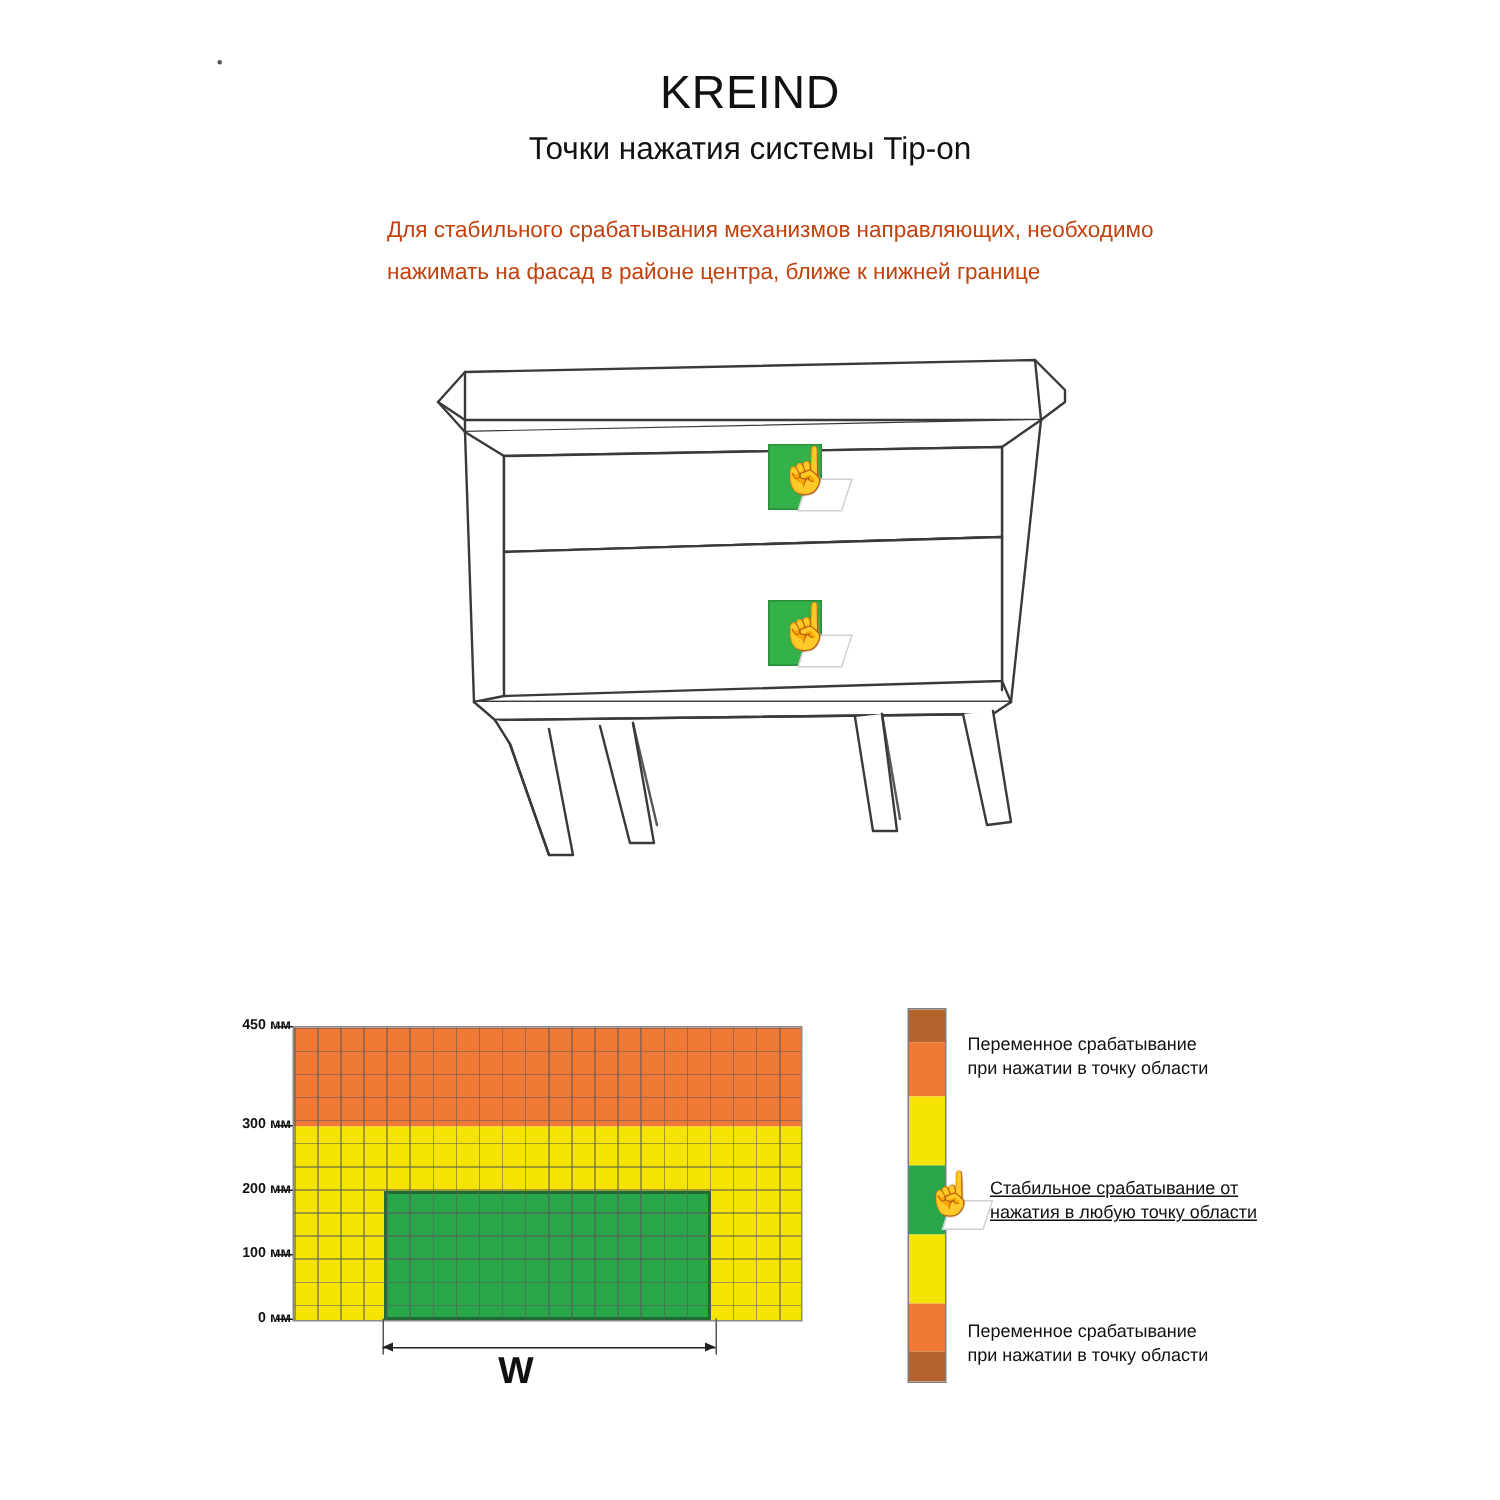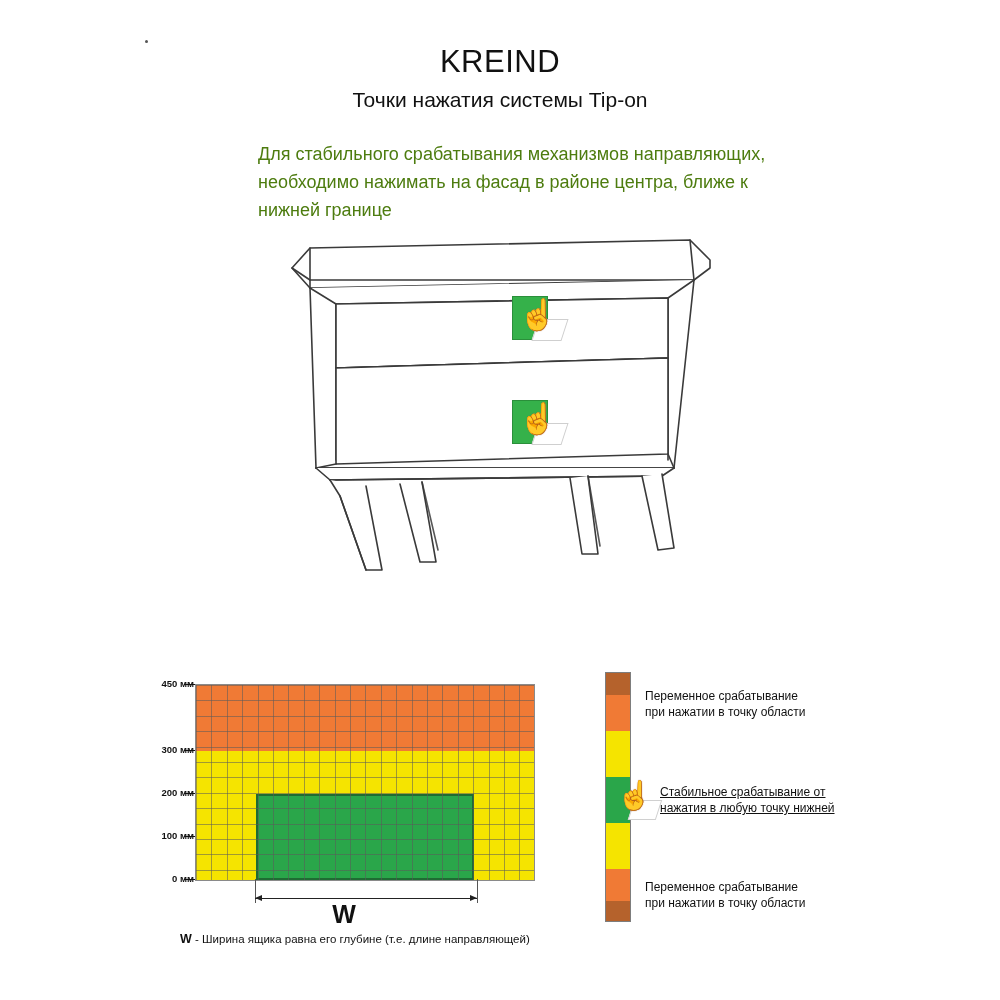--- a/index.html
+++ b/index.html
@@ -39,23 +39,23 @@
     width: 1000px;
     text-align: center;
     font-size: 21px;
     color: #111;
   }
   .intro {
     position: absolute;
     top: 140px;
     left: 258px;
     width: 520px;
-    font-size: 18px;
+    font-size: 15px;
     line-height: 28px;
-    color: #4d7c0f;
+    color: #c2410c;
   }
   .dot-mark {
     position: absolute;
     left: 145px;
     top: 40px;
     width: 3px;
     height: 3px;
     background: #555;
     border-radius: 50%;
   }
@@ -329,23 +329,20 @@
       <div class="green-zone" style="left:60px; top:109px; width:218px; height:86px; background:#2aa64a;"></div>
       <div class="grid-lines"></div>
     </div>
 
     <div class="vtick" style="left:115px; top:209px; height:24px;"></div>
     <div class="vtick" style="left:337px; top:209px; height:24px;"></div>
     <div class="wbar"></div>
 
     <div class="wlabel" style="left:-6px; top:230px;">W</div>
 
-    <div class="wnote">
-      <b>W</b><span> - Ширина ящика равна его глубине (т.е. длине направляющей)</span>
-    </div>
   </div>
 
   <div class="legend">
     <div class="legend-strip">
       <div class="seg" style="top:0;    height:22px; background:#b5622c;"></div>
       <div class="seg" style="top:22px; height:36px; background:#f07a35;"></div>
       <div class="seg" style="top:58px; height:46px; background:#f5e400;"></div>
       <div class="seg" style="top:104px;height:46px; background:#2aa64a;"></div>
       <div class="seg" style="top:150px;height:46px; background:#f5e400;"></div>
       <div class="seg" style="top:196px;height:32px; background:#f07a35;"></div>
@@ -357,21 +354,21 @@
       <div class="finger">☝</div>
     </div>
 
     <div class="legend-row" style="top:16px;">
       <div>Переменное срабатывание</div>
       <div>при нажатии в точку области</div>
     </div>
 
     <div class="legend-row" style="top:112px; left:55px;text-decoration:underline;">
       <div>Стабильное срабатывание от</div>
-      <div>нажатия в любую точку нижней</div>
+      <div>нажатия в любую точку области</div>
     </div>
 
     <div class="legend-row" style="top:207px;">
       <div>Переменное срабатывание</div>
       <div>при нажатии в точку области</div>
     </div>
   </div>
 
 </div>
 

